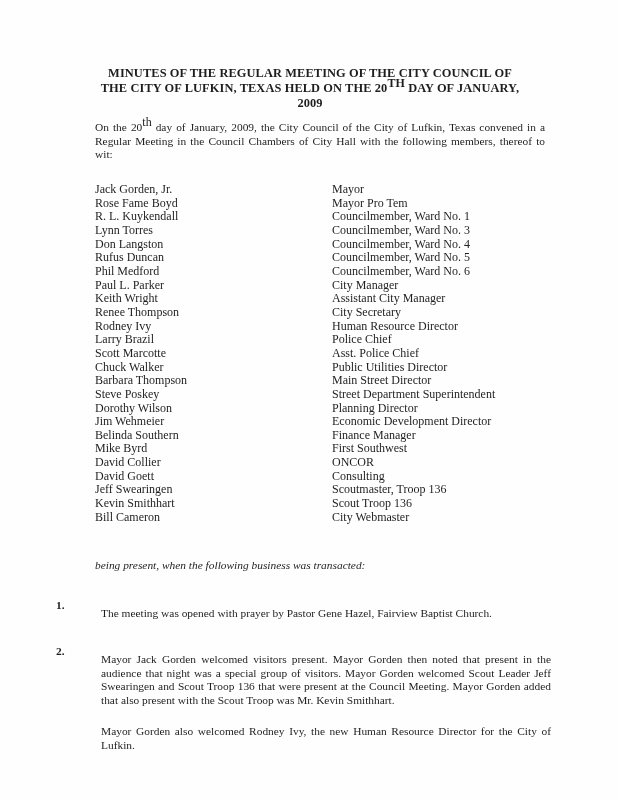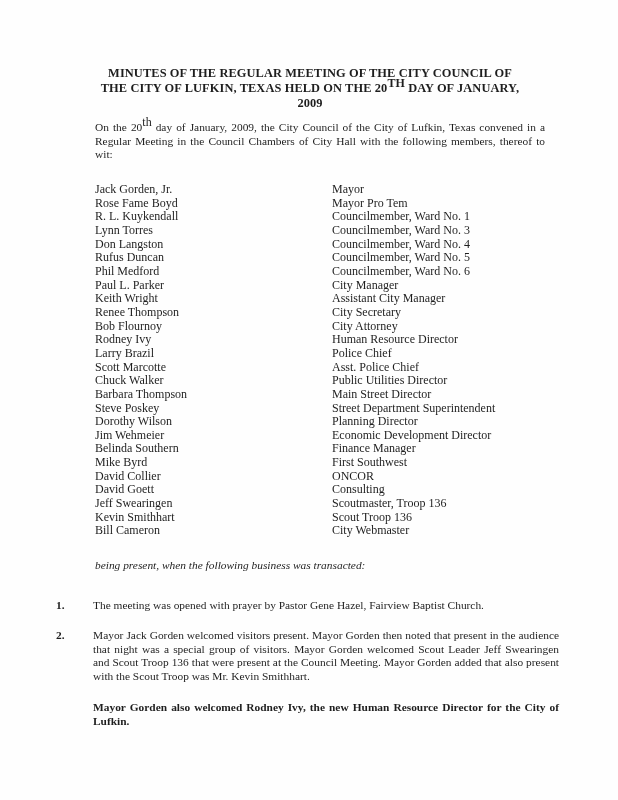--- a/index.html
+++ b/index.html
@@ -69,22 +69,22 @@
     line-height: 13.5px;
   }
   .item { display: flex; }
   .item + .item { margin-top: 16.5px; }
   .item-number {
     width: 37px;
     flex: none;
     font-weight: bold;
   }
   .item-body { flex: 1; text-align: justify; }
-  .item-body p { margin: 0; }
-  .item-body p + p { margin-top: 18px; font-weight: bold; }
+  .item-body p { margin: 8px; }
+  .item-body p + p { margin-top: 18px; }
 </style>
 </head>
 <body>
 
 <div class="sheet">
 
   <h1 class="doc-title"><span>MINUTES OF THE REGULAR MEETING OF THE CITY COUNCIL OF THE CITY OF LUFKIN, TEXAS HELD ON THE 20</span><sup>TH</sup><span> DAY OF JANUARY, 2009</span></h1>
 
   <p class="intro"><span>On the 20</span><sup>th</sup><span> day of January, 2009, the City Council of the City of Lufkin, Texas convened in a Regular Meeting in the Council Chambers of City Hall with the following members, thereof to wit:</span></p>
 
@@ -121,24 +121,20 @@
         <span class="attendee-name">Paul L. Parker</span>
         <span class="attendee-role">City Manager</span>
       </div>
       <div class="attendee-row">
         <span class="attendee-name">Keith Wright</span>
         <span class="attendee-role">Assistant City Manager</span>
       </div>
       <div class="attendee-row">
         <span class="attendee-name">Renee Thompson</span>
         <span class="attendee-role">City Secretary</span>
-      </div>
-      <div class="attendee-row">
-        <span class="attendee-name">Bob Flournoy</span>
-        <span class="attendee-role">City Attorney</span>
       </div>
       <div class="attendee-row">
         <span class="attendee-name">Rodney Ivy</span>
         <span class="attendee-role">Human Resource Director</span>
       </div>
       <div class="attendee-row">
         <span class="attendee-name">Larry Brazil</span>
         <span class="attendee-role">Police Chief</span>
       </div>
       <div class="attendee-row">

